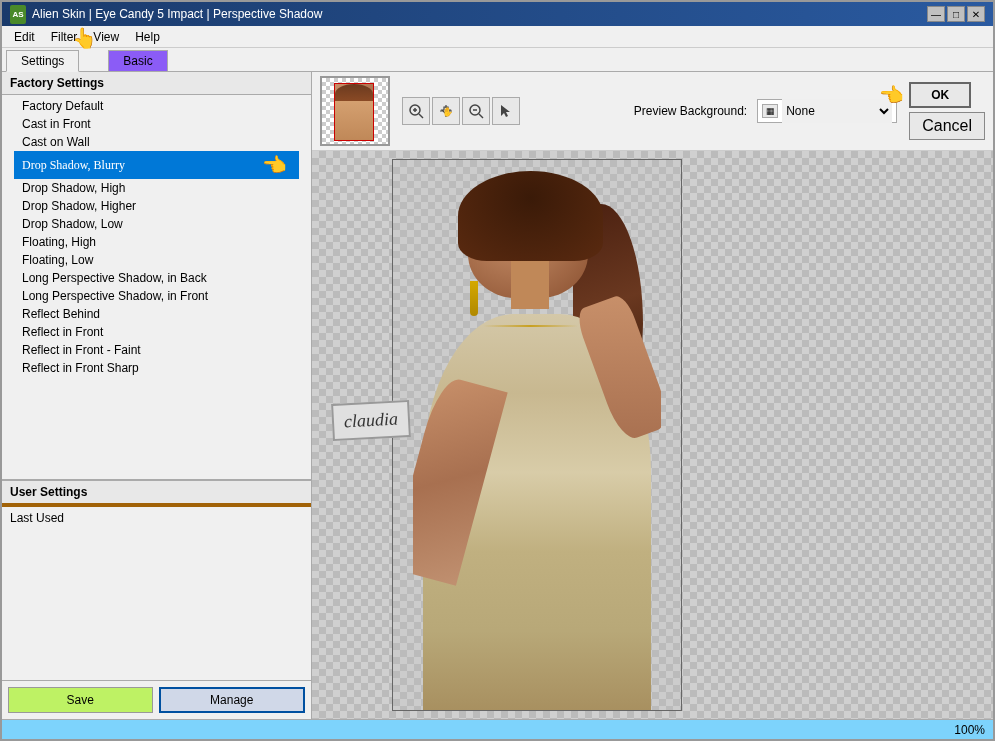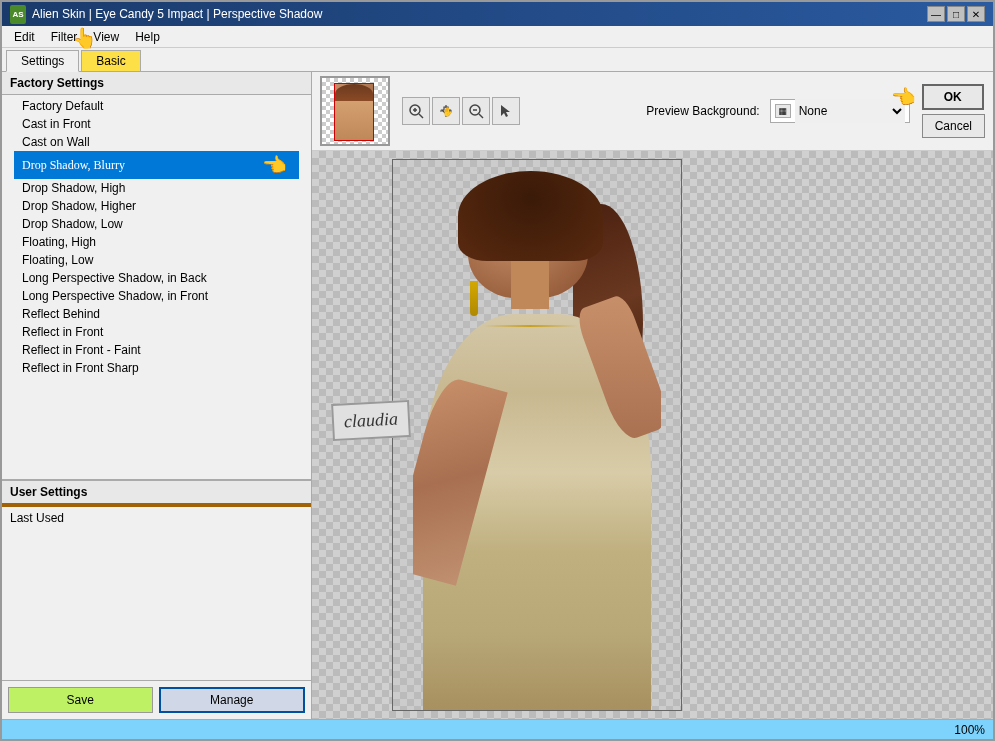--- a/index.html
+++ b/index.html
@@ -80,26 +80,27 @@
       font-size: 12px;
     }
     .tabs-bar {
       background: #f0f0f0;
       height: 24px;
       display: flex;
       align-items: flex-end;
       padding: 0 4px;
       border-bottom: 1px solid #aaa;
       flex-shrink: 0;
+      gap: 27px;
     }
     .tab {
       padding: 3px 14px;
       border: 1px solid #aaa;
       border-bottom: none;
-      background: #fde047;
+      background: #8b5cf6;
       cursor: pointer;
       font-size: 12px;
       margin-right: 2px;
     }
     .tab.active {
       background: #f0f0f0;
       border-bottom: 1px solid #f0f0f0;
       margin-bottom: -1px;
       z-index: 1;
     }
@@ -251,21 +252,21 @@
       cursor: pointer;
       font-size: 12px;
       font-weight: bold;
       position: relative;
     }
     .cancel-btn {
       padding: 4px 12px;
       background: #e8e8e8;
       border: 1px solid #888;
       cursor: pointer;
-      font-size: 12px;
+      font-size: 16px;
     }
     .status-bar {
       height: 20px;
       background: #7dd3fc;
       border-top: 1px solid #aaa;
       display: flex;
       align-items: center;
       justify-content: flex-end;
       padding: 0 8px;
       font-size: 12px;

